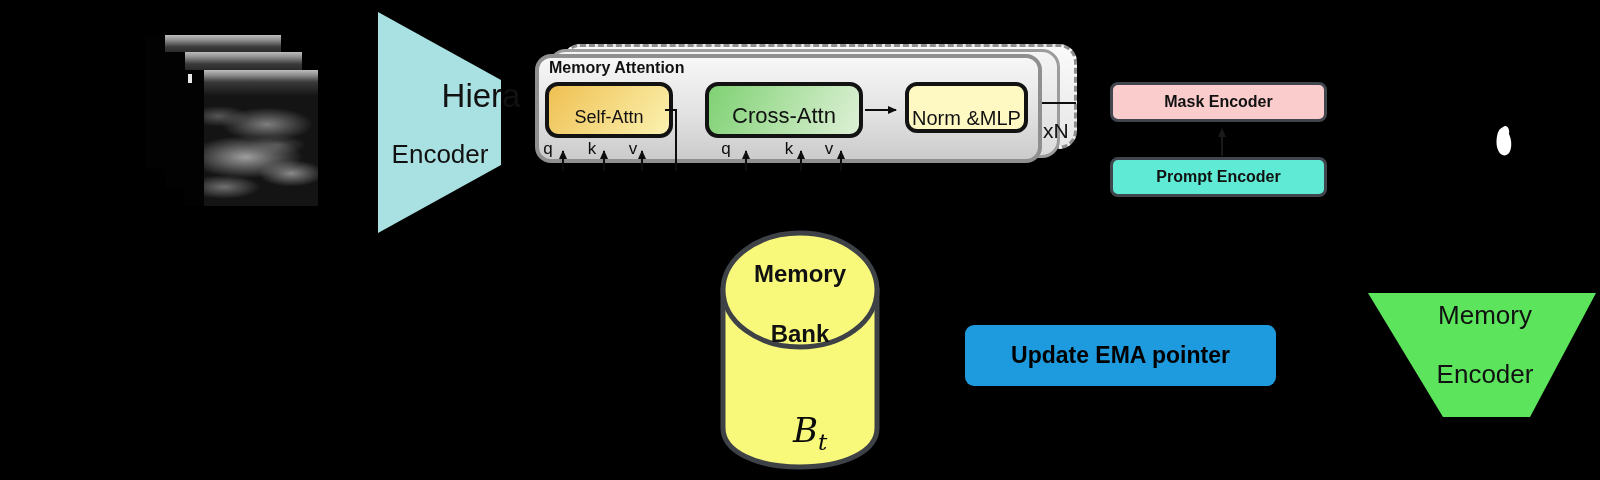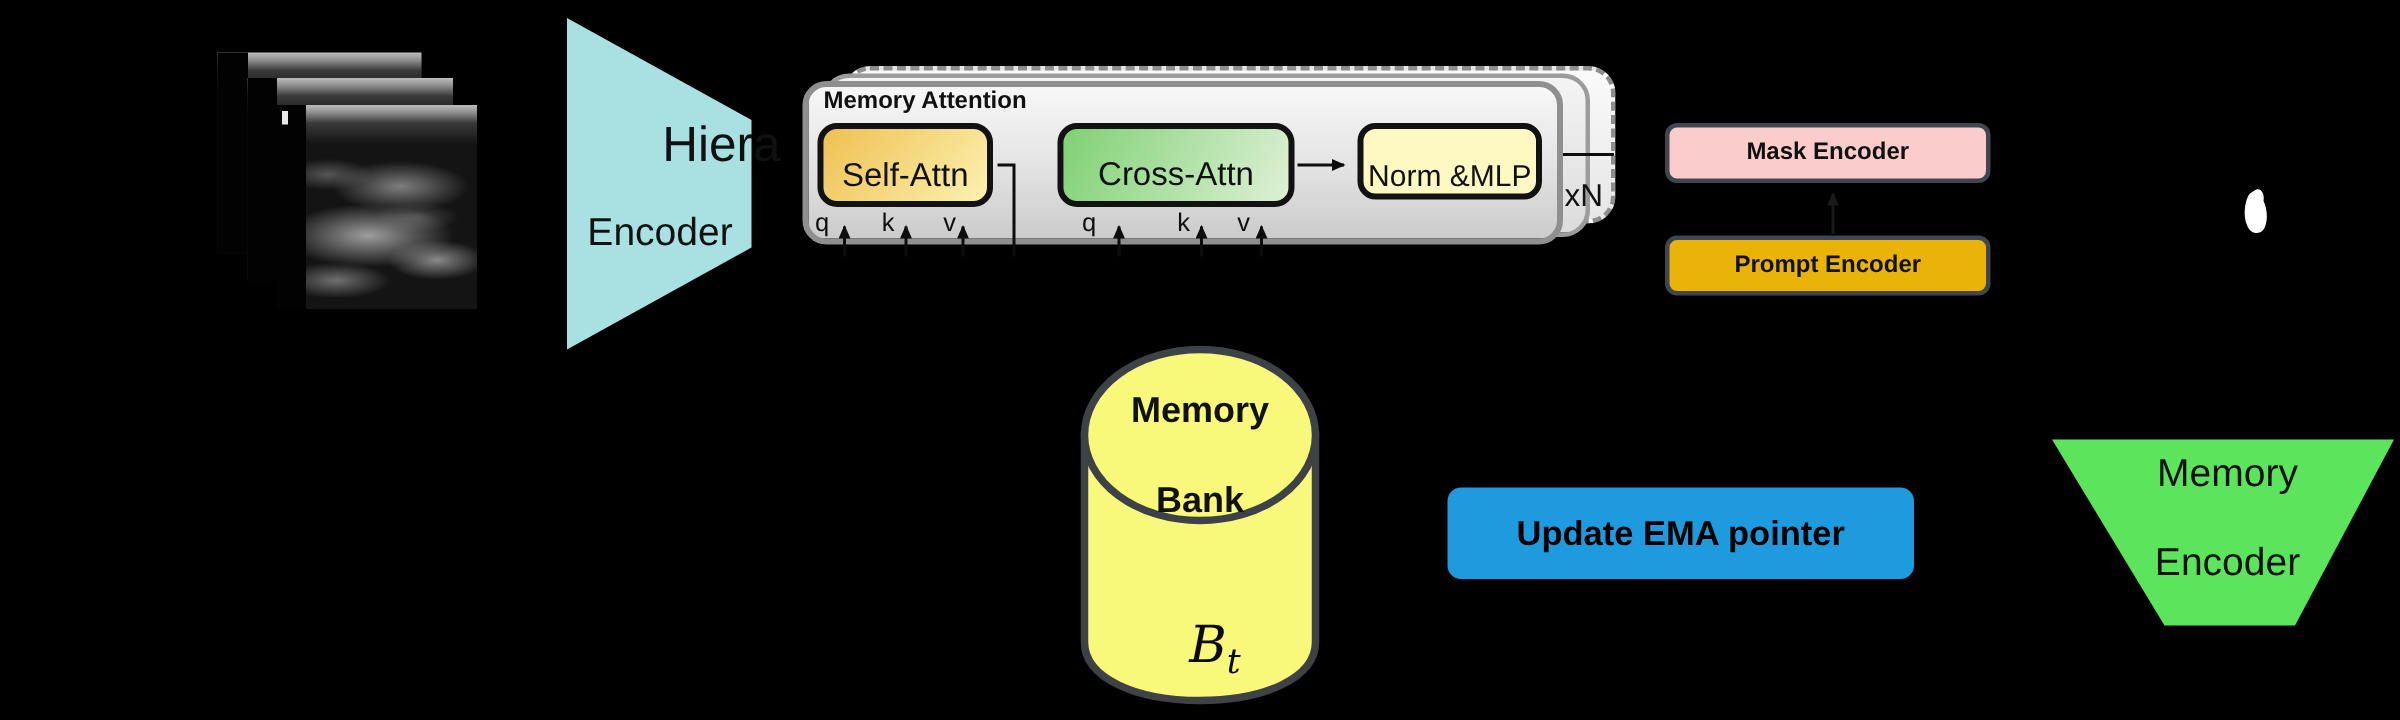--- a/index.html
+++ b/index.html
@@ -48,37 +48,37 @@
     position:absolute;left:535px;top:54px;width:507px;height:109px;z-index:3;
     border:4px solid #8f8f8f;border-radius:16px;
     background:linear-gradient(180deg,#f7f7f7 0%,#e2e2e2 55%,#cbcbcb 100%);
     box-sizing:border-box;
   }
   .ma-title{position:absolute;left:549px;top:59px;z-index:4;font-size:16px;font-weight:bold;color:#111;}
   .attn-box{
     position:absolute;z-index:4;border:4px solid #121212;box-sizing:border-box;
     display:flex;align-items:center;justify-content:center;color:#111;
   }
-  .self-attn{left:545px;top:82px;width:117px;height:56px;border-radius:13px;
-    background:linear-gradient(130deg,#efc052,#fbf2b0);font-size:22px;padding-top:14px;}
+  .self-attn{left:545px;top:82px;width:128px;height:56px;border-radius:13px;
+    background:linear-gradient(130deg,#efc052,#fbf2b0);font-size:18px;padding-top:14px;}
   .cross-attn{left:705px;top:82px;width:158px;height:56px;border-radius:13px;
     background:linear-gradient(115deg,#7fd173,#def0d6);font-size:22px;padding-top:12px;}
   .norm-mlp{left:905px;top:82px;width:123px;height:51px;border-radius:12px;
     background:#fef9c3;font-size:20px;padding-top:22px;}
   .qkv{position:absolute;z-index:5;top:139px;width:16px;text-align:center;font-size:17px;color:#0e0e0e;}
   .xn{position:absolute;left:1043px;top:119px;z-index:5;font-size:21px;font-weight:500;color:#111;}
 
   
   .enc-box{
     position:absolute;z-index:4;border:3px solid #40454e;border-radius:8px;box-sizing:border-box;
     display:flex;align-items:center;justify-content:center;
     font-size:16px;font-weight:bold;color:#111;
   }
   .mask-enc{left:1110px;top:82px;width:217px;height:40px;background:#fbcccc;}
-  .prompt-enc{left:1110px;top:157px;width:217px;height:40px;background:#eab308;}
+  .prompt-enc{left:1110px;top:157px;width:217px;height:40px;background:#5eead4;}
 
   
   .ema{
     position:absolute;left:965px;top:325px;width:311px;height:61px;z-index:4;
     background:#1e9bdf;border-radius:9px;
     display:flex;align-items:center;justify-content:center;
     color:#000000;font-size:23px;font-weight:bold;
   }
 
   

